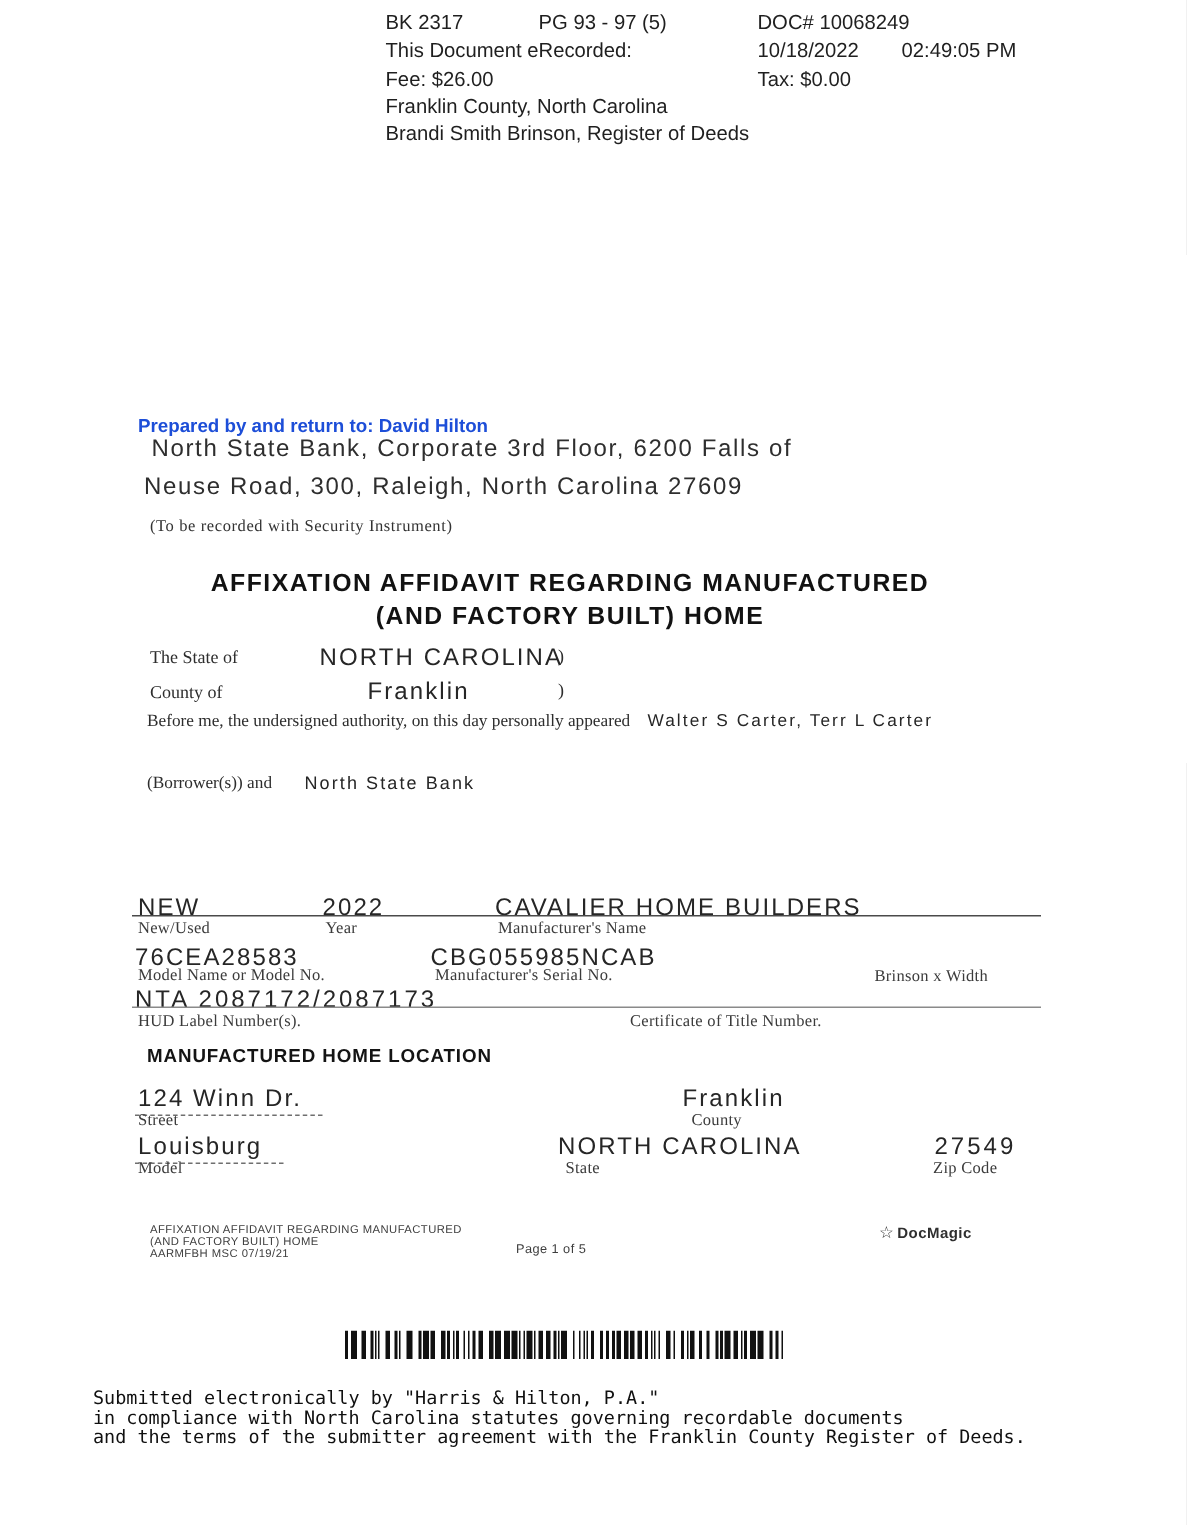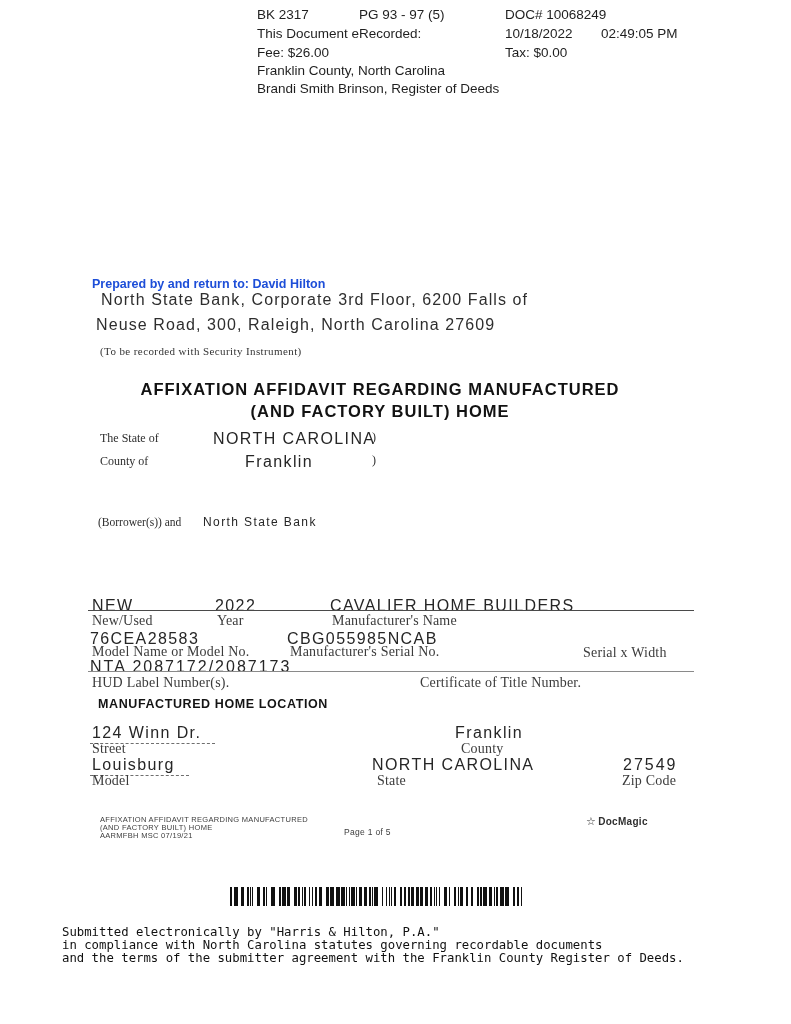--- a/index.html
+++ b/index.html
@@ -33,21 +33,21 @@
   }
 
   .formtext{font-size:12px;color:#2d2d2d;}
   .value{font-family:"Liberation Sans", sans-serif;font-size:16px;letter-spacing:1.4px;color:#262626;}
   .para{position:absolute;font-size:11.5px;line-height:13px;color:#2d2d2d;white-space:normal;}
 
   .heading{font-family:"Liberation Sans", sans-serif;font-weight:bold;font-size:12.5px;letter-spacing:.6px;color:#141414;}
 
   .rule{position:absolute;height:0;border-top:1px solid #4a4a4a;}
   .rule-faint{position:absolute;height:0;border-top:1px solid #8a8a8a;}
-  .field-label{font-size:14px;color:#3b3b3b;letter-spacing:.2px;}
+  .field-label{font-size:11px;color:#3b3b3b;letter-spacing:.2px;}
   .fill-line{border-bottom:1px dashed #6f6f6f;padding:0 14px 1px 2px;}
 
   
   .foot{font-family:"Liberation Sans", sans-serif;font-size:7.5px;line-height:7.5px;color:#3d3d3d;letter-spacing:.3px;}
   .brand{font-family:"Liberation Sans", sans-serif;font-size:10px;color:#2f2f2f;font-weight:bold;letter-spacing:.3px;}
   .brand .star{font-weight:normal;font-size:11px;margin-right:2px;}
 
   .barcode{position:absolute;left:230px;top:887px;width:292px;height:19px;}
 
   .subnote{font-size:12.3px;line-height:13.4px;color:#101010;white-space:pre;}
@@ -83,39 +83,44 @@
     <div>(AND FACTORY BUILT) HOME</div>
   </div>
 
   <span class="abs serif formtext" style="left:100px;top:431px">The State of</span>
   <span class="abs value" style="left:213px;top:430px">NORTH CAROLINA</span>
   <span class="abs serif formtext" style="left:372px;top:430px">)</span>
   <span class="abs serif formtext" style="left:100px;top:454px">County of</span>
   <span class="abs value" style="left:245px;top:453px">Franklin</span>
   <span class="abs serif formtext" style="left:372px;top:453px">)</span>
 
+  <div class="para serif" style="left:98px;top:475px;width:584px">
+    <span>Before me, the undersigned authority, on this day personally appeared</span>
+    <span>&nbsp;&nbsp;</span>
+    <span class="value" style="font-size:11.5px">Walter S Carter, Terr L Carter</span>
+  </div>
 
   <span class="abs serif formtext" style="left:98px;top:516px;font-size:11.5px">(Borrower(s)) and</span>
   <span class="abs value" style="left:203px;top:515px;font-size:12px">North State Bank</span>
 
 
 
   <span class="abs value" style="left:92px;top:597px">NEW</span>
   <span class="abs value" style="left:215px;top:597px">2022</span>
   <span class="abs value" style="left:330px;top:597px">CAVALIER HOME BUILDERS</span>
   <div class="rule" style="left:88px;top:610px;width:606px"></div>
   <span class="abs field-label" style="left:92px;top:613px">New/Used</span>
   <span class="abs field-label" style="left:217px;top:613px">Year</span>
   <span class="abs field-label" style="left:332px;top:613px">Manufacturer's Name</span>
 
   <span class="abs value" style="left:90px;top:630px">76CEA28583</span>
   <span class="abs value" style="left:287px;top:630px">CBG055985NCAB</span>
   <span class="abs field-label" style="left:92px;top:644px">Model Name or Model No.</span>
   <span class="abs field-label" style="left:290px;top:644px">Manufacturer's Serial No.</span>
-  <span class="abs field-label" style="left:583px;top:645px">Serial x Width</span>
+  <span class="abs field-label" style="left:583px;top:645px">Brinson x Width</span>
 
   <span class="abs value" style="left:90px;top:658px;letter-spacing:2px">NTA 2087172/2087173</span>
   <div class="rule-faint" style="left:88px;top:671px;width:606px"></div>
   <span class="abs field-label" style="left:92px;top:675px">HUD Label Number(s).</span>
   <span class="abs field-label" style="left:420px;top:675px">Certificate of Title Number.</span>
 
   <span class="abs heading" style="left:98px;top:697px">MANUFACTURED HOME LOCATION</span>
 
   <span class="abs value fill-line" style="left:90px;top:724px">124 Winn Dr.</span>
   <span class="abs value" style="left:455px;top:724px">Franklin</span>

